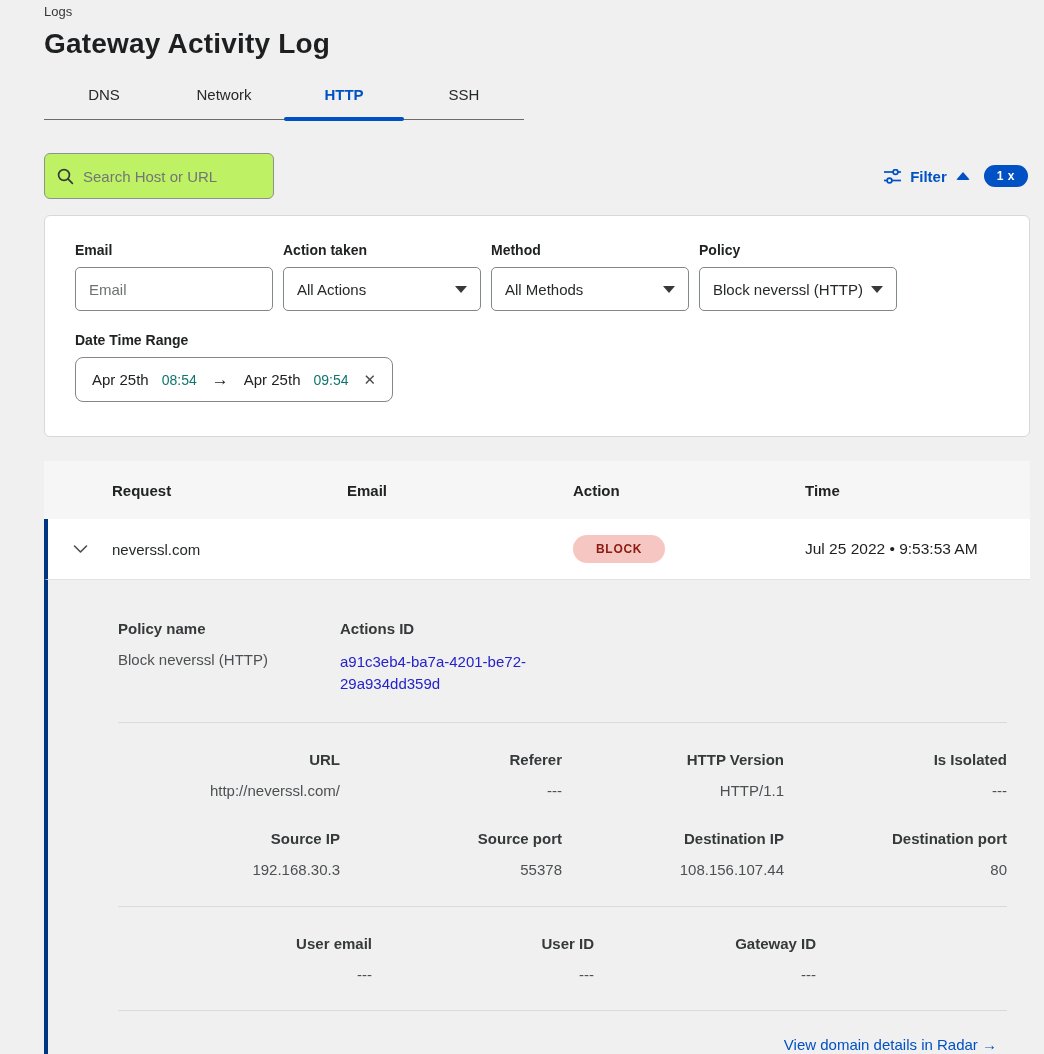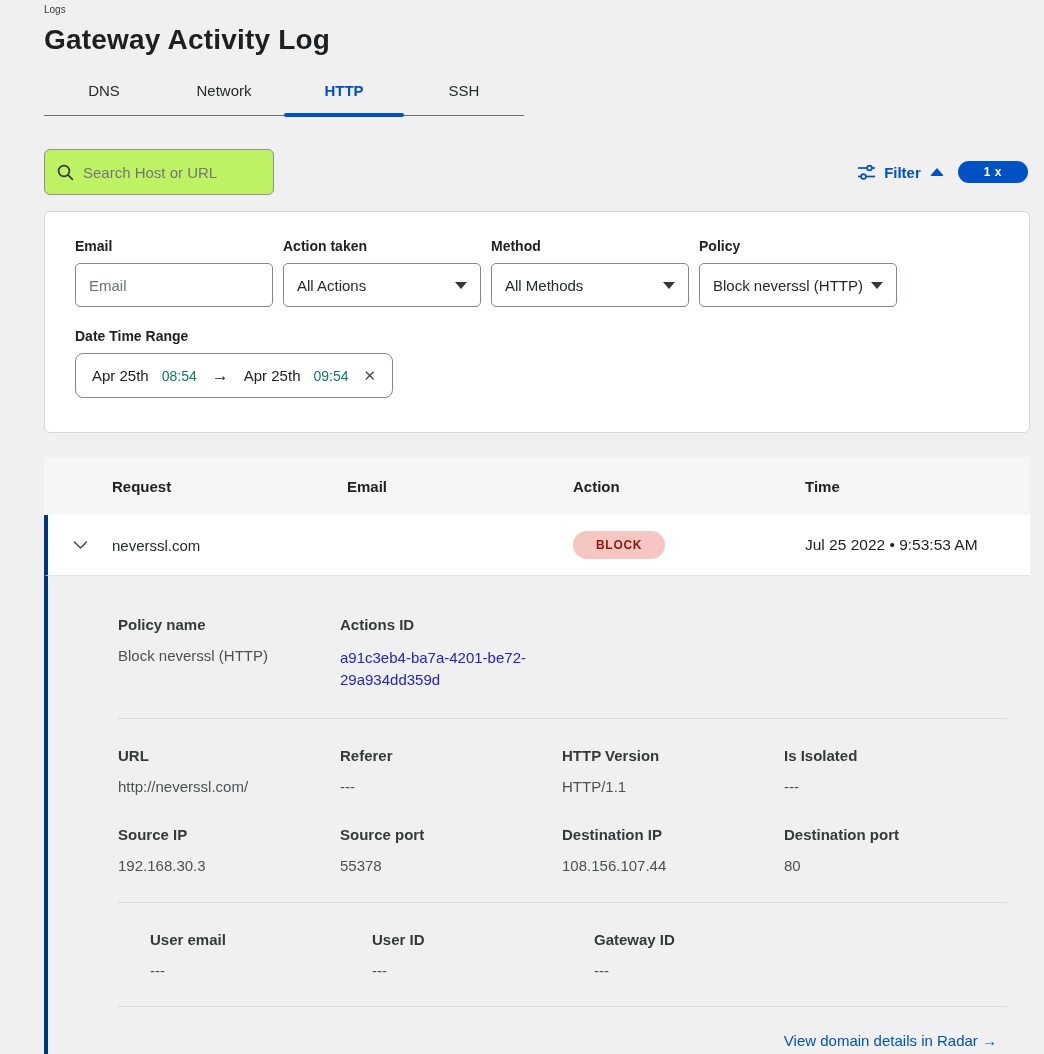--- a/index.html
+++ b/index.html
@@ -5,21 +5,21 @@
   * { box-sizing: border-box; margin: 0; padding: 0; }
   html, body { width: 1044px; height: 1054px; overflow: hidden; }
   body {
     background: #f0f0f0;
     font-family: "Liberation Sans", sans-serif;
     color: #202223;
   }
   .container { padding: 4px 14px 0 44px; }
 
   
-  .breadcrumb { font-size: 10px; color: #36393a; }
+  .breadcrumb { font-size: 13px; color: #36393a; }
   .page-title { font-size: 28px; font-weight: 700; color: #1d1f20; margin-top: 9px; letter-spacing: 0.2px; }
 
   
   .tabbar { display: flex; width: 480px; border-bottom: 1px solid #6b6b6b; margin-top: 14px; }
   .tab {
     width: 120px; text-align: center; font-size: 15px; color: #26292a;
     padding: 12px 0 16px; cursor: pointer; position: relative;
   }
   .tab.active { color: #0051c3; font-weight: 700; }
   .tab.active::after {
@@ -39,21 +39,21 @@
   }
   .search-box input::placeholder { color: #737677; }
   .filter-ctl { display: flex; align-items: center; gap: 9px; cursor: pointer; padding-right: 2px; }
   .filter-label { color: #0051c3; font-weight: 700; font-size: 15px; }
   .caret-up {
     width: 0; height: 0; border-left: 7px solid transparent; border-right: 7px solid transparent;
     border-bottom: 8px solid #0051c3; border-radius: 2px;
   }
   .filter-badge {
     background: #0051c3; color: #fff; font-size: 12px; font-weight: 700;
-    padding: 4px 26px; border-radius: 11px; margin-left: 5px; letter-spacing: 0.5px;
+    padding: 4px 13px; border-radius: 11px; margin-left: 5px; letter-spacing: 0.5px;
   }
 
   
   .filter-panel {
     background: #fff; border: 1px solid #d8d8d8; border-radius: 6px;
     margin-top: 16px; padding: 26px 30px 34px;
   }
   .fields-row { display: flex; gap: 10px; }
   .field { width: 198px; }
   .field-label { font-size: 14px; font-weight: 700; color: #202223; margin-bottom: 9px; }
@@ -110,21 +110,21 @@
     background: #f0f0f0; border-left: 4px solid #003681;
     padding: 40px 23px 0 70px; height: 482px;
   }
   .dgrid-2 { display: grid; grid-template-columns: 222px 222px; }
   .dgrid-4 { display: grid; grid-template-columns: 222px 222px 222px 223px; }
   .dgrid-3 { display: grid; grid-template-columns: 222px 222px 222px; margin-left: 32px; }
   .dlabel { font-size: 15px; font-weight: 600; color: #36393a; margin-bottom: 14px; }
   .dvalue { font-size: 15px; color: #4d5052; }
   .dlink { font-size: 15px; color: #2522c9; line-height: 1.45; max-width: 200px; cursor: pointer; }
   .divider { border: none; border-top: 1px solid #dadada; margin: 27px 0 28px; }
-  .dfield { margin-bottom: 31px; }
+  .dfield { margin-bottom: 31px; text-align: right; }
   .radar-row { text-align: right; padding: 25px 10px 0 0; }
   .radar-link { font-size: 15px; color: #0051c3; cursor: pointer; text-decoration: none; }
 
   svg { display: block; }
 </style>
 </head>
 <body>
 
 <div class="container">
 

